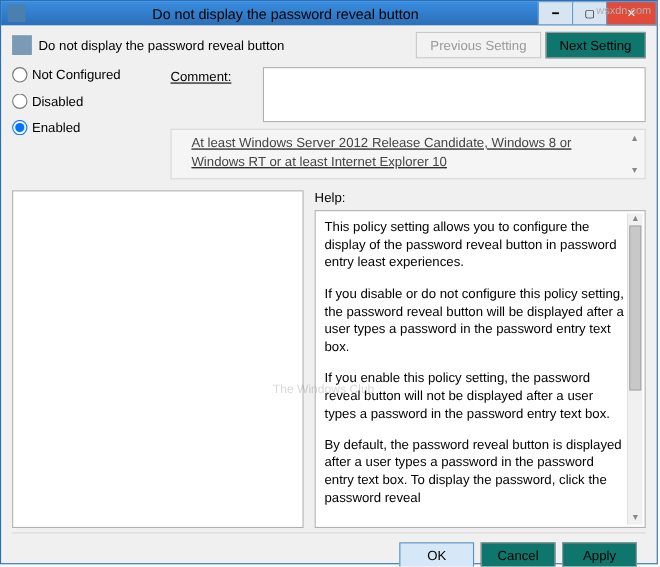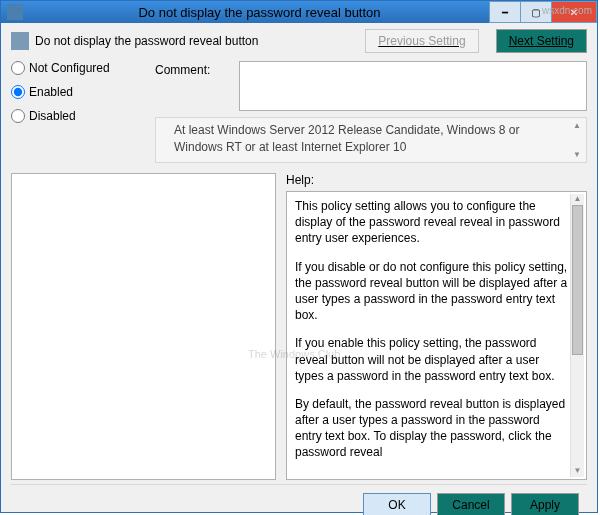--- a/index.html
+++ b/index.html
@@ -75,22 +75,21 @@
   width: 18px; height: 18px;
   background: #7a9ab5;
   margin-right: 6px;
 }
 .header-row .hdr-text {
   flex: 1;
   font-size: 12px;
 }
 .nav-btns {
   display: flex;
-  gap: 17px;
-  text-decoration: underline;
+  gap: 4px;
 }
 .btn {
   border: 1px solid #9a9a9a;
   background: #0f766e;
   padding: 4px 12px;
   font-size: 12px;
   font-family: inherit;
   color: #000;
 }
 .btn:disabled {
@@ -124,20 +123,21 @@
 }
 .fields-col {
   flex: 1;
   display: flex;
   flex-direction: column;
   gap: 6px;
 }
 .field-row {
   display: flex;
   gap: 0;
+  text-decoration: underline;
 }
 .field-row .label {
   width: 84px;
   font-size: 12px;
   padding-top: 2px;
 }
 .comment-box {
   flex: 1;
   height: 50px;
   border: 1px solid #b0b0b0;
@@ -282,26 +282,26 @@
       </div>
     </div>
 
     <div class="upper">
       <div class="radio-col">
         <label>
           <input type="radio" name="state" style="">
           <span>Not Configured</span>
         </label>
         <label>
+          <input type="radio" name="state" style="">
+          <span>Disabled</span>
+        </label>
+        <label>
           <input type="radio" name="state" checked="" style="">
           <span>Enabled</span>
-        </label>
-        <label>
-          <input type="radio" name="state" style="">
-          <span>Disabled</span>
         </label>
       </div>
 
       <div class="fields-col">
         <div class="field-row">
           <span class="label">Comment:</span>
           <textarea class="comment-box" style=""></textarea>
         </div>
         <div class="field-row">
           <div class="supported-box">
@@ -315,21 +315,21 @@
       </div>
     </div>
 
     <div class="lower">
       <div class="col options">
         <div class="options-box"></div>
       </div>
       <div class="col help">
         <span class="col-label">Help:</span>
         <div class="help-box">
-          <p>This policy setting allows you to configure the display of the password reveal reveal in password entry user experiences.</p>
+          <p>This policy setting allows you to configure the display of the password reveal button in password entry least experiences.</p>
           <p>If you disable or do not configure this policy setting, the password reveal button will be displayed after a user types a password in the password entry text box.</p>
           <p>If you enable this policy setting, the password reveal button will not be displayed after a user types a password in the password entry text box.</p>
           <p>By default, the password reveal button is displayed after a user types a password in the password entry text box. To display the password, click the password reveal</p>
           <div class="hb-scroll">
             <span class="scroll-arrow">▲</span>
             <div class="track">
               <div class="thumb"></div>
             </div>
             <span class="scroll-arrow">▼</span>
           </div>

